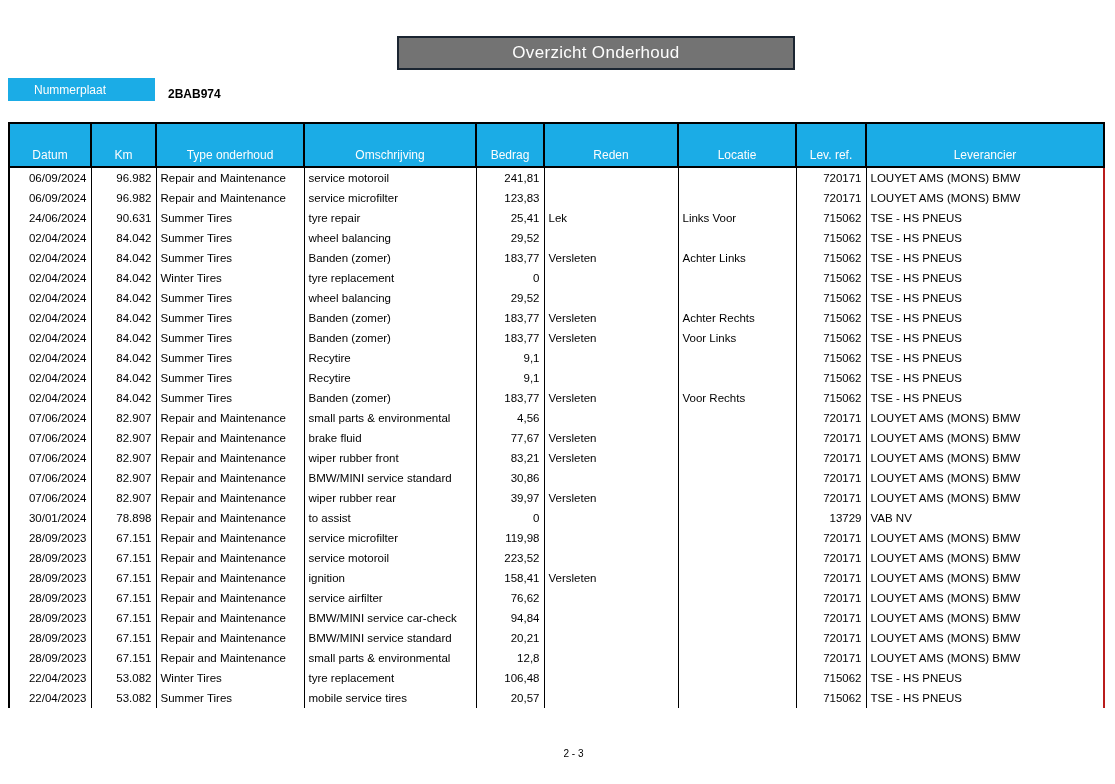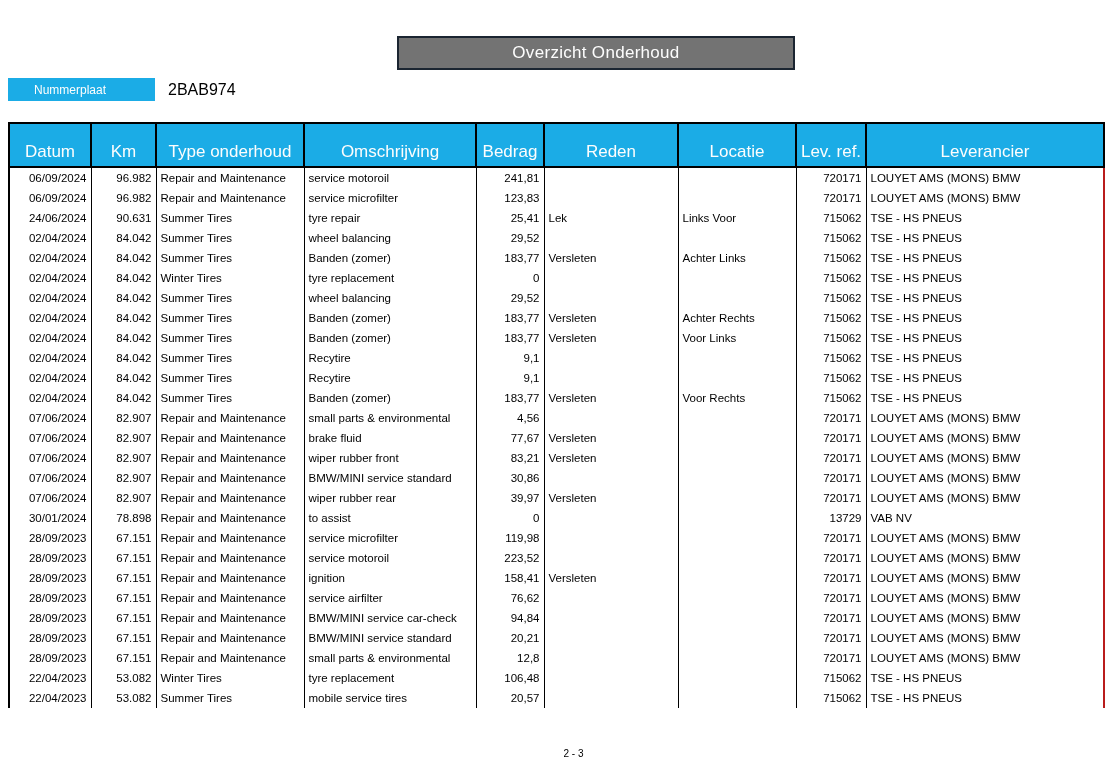--- a/index.html
+++ b/index.html
@@ -27,34 +27,35 @@
     width: 147px; height: 23px;
     background: #1bace6;
     color: #fdfdfd;
     font-size: 12px;
     display: flex; align-items: center;
     padding-left: 26px;
   }
   .plate-value {
     position: absolute; left: 168px; top: 78px;
     height: 23px;
-    display: flex; align-items: center;
-    font-size: 16px;
+    display: flex; align-items: flex-end;
+    font-size: 12px;
     color: #000;
+    font-weight: bold;
   }
   table.report-table {
     position: absolute; left: 8px; top: 122px;
     border-collapse: collapse;
     table-layout: fixed;
   }
   table.report-table th {
     background: #1bace6;
     color: #fdfdfd;
     font-weight: normal;
-    font-size: 17px;
+    font-size: 12px;
     height: 44px;
     vertical-align: bottom;
     text-align: center;
     border: 2px solid #000;
     padding: 2px 2px 4px 2px;
     overflow: hidden; white-space: nowrap;
   }
   table.report-table td {
     font-size: 11.5px;
     height: 20px;

